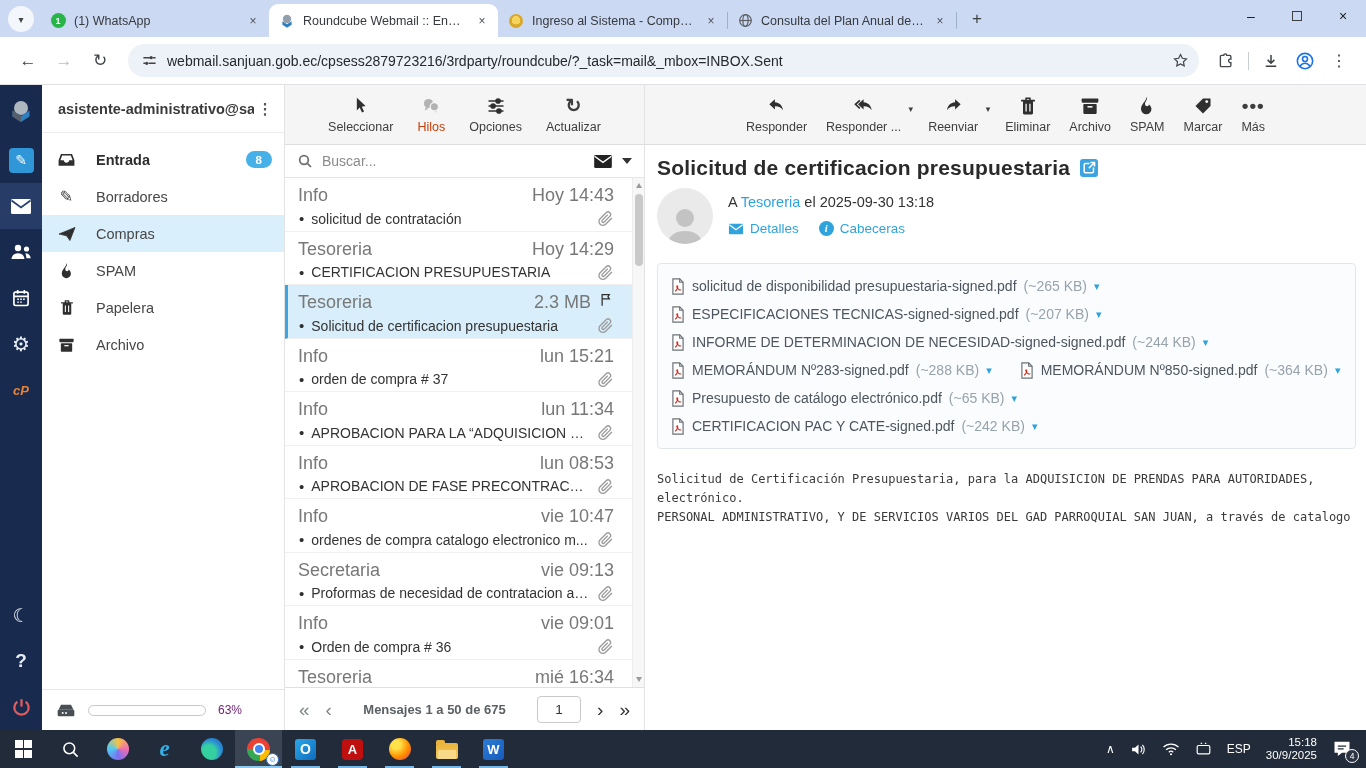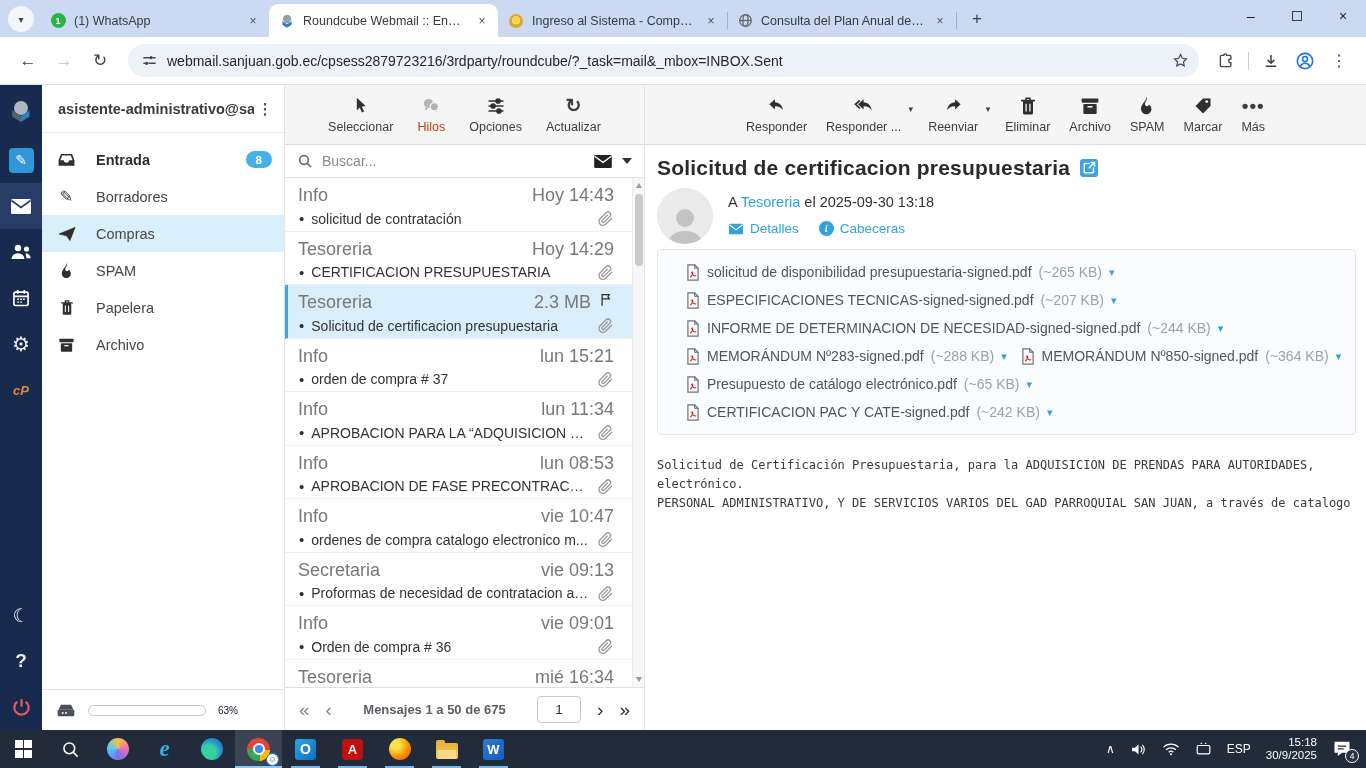--- a/index.html
+++ b/index.html
@@ -50,21 +50,21 @@
   .kebab{width:22px;text-align:center;color:#555;font-size:15px;font-weight:bold}
   .flist{flex:1;padding-top:8px}
   .frow{height:37px;display:flex;align-items:center;gap:20px;padding:0 12px 0 15px;font-size:14.5px;color:#474747}
   .frow .fic{width:19px;height:19px;color:#3b3b3b;flex:none;display:flex;align-items:center;justify-content:center}
   .frow.boldrow{font-weight:bold;color:#2d2d2d}
   .frow.activef{background:#daeffc}
   .badge{margin-left:auto;background:#45b1e8;color:#fff;font-size:11.5px;font-weight:bold;padding:2.5px 10px;border-radius:10px}
   .storage{height:41px;border-top:1px solid #e6e6e6;display:flex;align-items:center;gap:12px;padding:0 14px;flex:none}
   .sbar{width:118px;height:11px;border:1px solid #c6c6c6;border-radius:6px;background:#fff;overflow:hidden}
   .sfill{height:100%;background:#7ac4ee;border-radius:6px 0 0 6px}
-  .spct{font-size:10px;color:#0f172a}
+  .spct{font-size:12px;color:#701a75}
 
   
   .listpane{width:360px;border-right:1px solid #e3e3e3;display:flex;flex-direction:column;background:#fff;flex:none}
   .ptoolbar{height:60px;background:#f5f5f5;border-bottom:1px solid #ddd;display:flex;align-items:center;justify-content:center;gap:24px;flex:none}
   .titem{display:flex;flex-direction:column;align-items:center;gap:4px;font-size:12.5px;color:#3e3e3e;position:relative}
   .titem svg{width:20px;height:20px}
   .titem .tglyph{font-size:19px;line-height:20px;height:20px;font-weight:bold}
   .titem.dis{color:#c2410c}
   .caret{position:absolute;right:-12px;top:8px;font-size:9px;color:#3e3e3e}
   .search{height:33px;border-bottom:1px solid #e5e5e5;display:flex;align-items:center;gap:9px;padding:0 12px;flex:none}
@@ -101,21 +101,21 @@
   .subjrow{display:flex;align-items:center;gap:10px;margin:3px 0 8px}
   .subject{font-size:21px;font-weight:bold;color:#2a2a2a;letter-spacing:.2px}
   .metarow{display:flex;gap:15px}
   .avatar{width:56px;height:56px;border-radius:50%;background:#eaeaea;overflow:hidden;flex:none;display:flex;align-items:flex-end;justify-content:center}
   .metacol{padding-top:6px}
   .addr{font-size:14.5px;color:#333}
   .addr .to{color:#2fa3dc}
   .hlinks{display:flex;gap:20px;margin-top:11px;align-items:center}
   .hlink{display:flex;align-items:center;gap:6px;font-size:13.5px;color:#2fa3dc}
   .infoc{width:15px;height:15px;border-radius:50%;background:#2fa3dc;color:#fff;font-size:10.5px;font-weight:bold;font-style:italic;display:flex;align-items:center;justify-content:center;font-family:"Liberation Serif",serif}
-  .attachbox{border:1px solid #e2e5e9;background:#fbfcfd;border-radius:4px;margin-top:5px;padding:8px 28px;width:699px}
+  .attachbox{border:1px solid #e2e5e9;background:#fbfcfd;border-radius:4px;margin-top:19px;padding:8px 13px;width:699px}
   .arow{display:flex;gap:28px;height:28px;align-items:center}
   .att{display:flex;align-items:center;gap:7px;min-width:0}
   .aname{font-size:14px;color:#4d565f;white-space:nowrap}
   .asize{font-size:14px;color:#97a3ad;white-space:nowrap}
   .acaret{font-size:11px;color:#2fa3dc}
   .pdfic{flex:none}
   .bodytext{margin-top:21px;font-family:"DejaVu Sans Mono",monospace;font-size:12px;line-height:19px;color:#3a3a3a}
 
   
   .taskbar{height:38px;background:#212b39;display:flex;align-items:stretch;flex:none;color:#fff}

